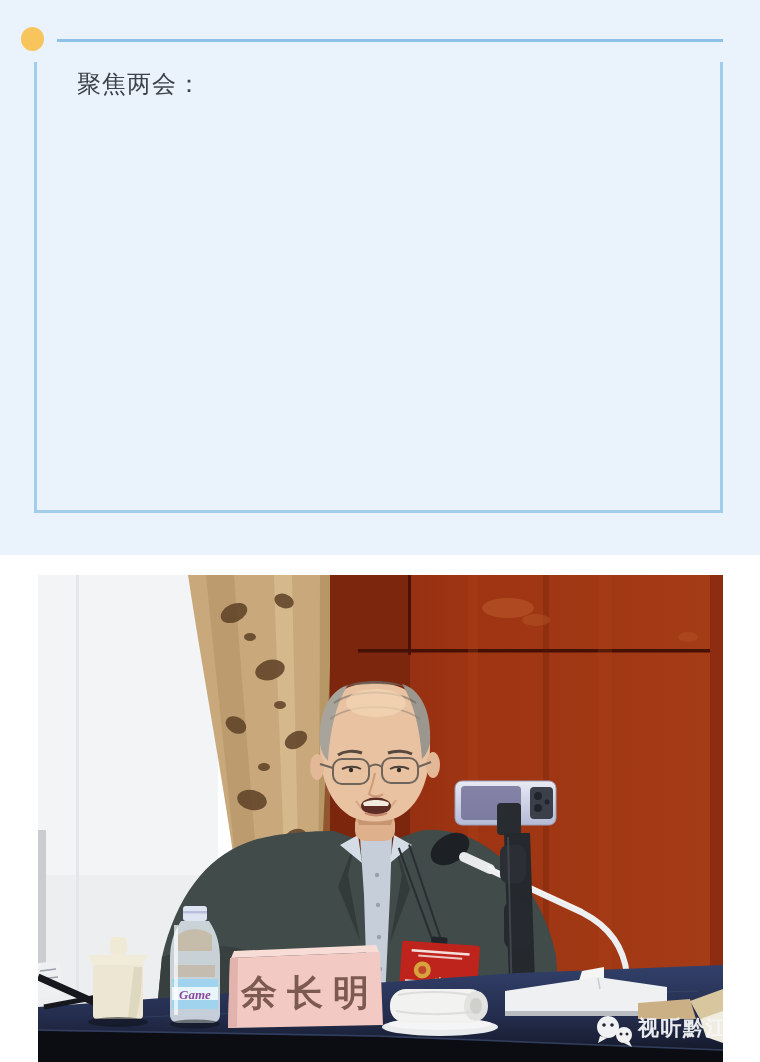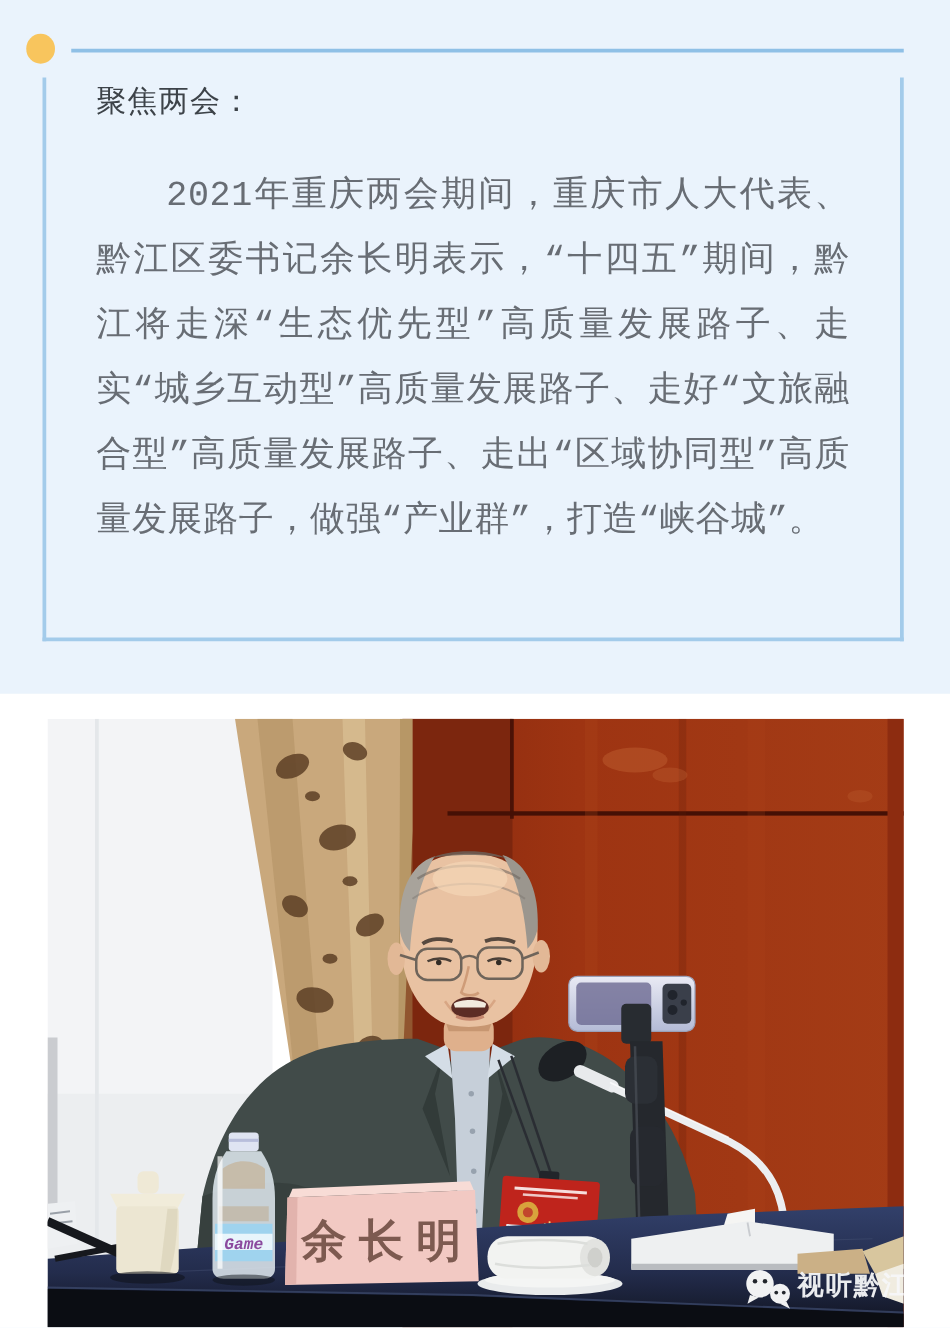--- a/index.html
+++ b/index.html
@@ -1,18 +1,18 @@
 <!DOCTYPE html>
 <html><head>
 <meta charset="utf-8">
 <style>
   html,body{margin:0;padding:0;background:#ffffff;}
   .page{
     position:relative;width:760px;height:1062px;margin:0 auto;overflow:hidden;
-    background:#ffffff;font-family:Liberation Mono, monospace;
+    background:#ffffff;font-family:Liberation Serif, serif;
   }
   
   .top-section{position:absolute;left:0;top:0;width:760px;height:555px;background:#eaf3fc;}
   .accent-dot{position:absolute;left:21px;top:27px;width:23px;height:24px;border-radius:50%;background:#f8c55d;}
   .top-line{position:absolute;left:57px;top:39px;width:666px;height:3px;background:#8fc0e6;}
   .quote-box{
     position:absolute;left:34px;top:62px;width:689px;height:451px;box-sizing:border-box;
     border-left:3px solid #a3cbea;border-right:3px solid #a3cbea;border-bottom:3px solid #a3cbea;
     padding:6px 40px 0 40px;overflow:hidden;
   }
@@ -30,21 +30,20 @@
 </head>
 <body>
 
 <div class="page">
 
   <section class="top-section">
     <span class="accent-dot"></span>
     <span class="top-line"></span>
     <div class="quote-box">
       <h2 class="quote-heading">聚焦两会：</h2>
-      <p class="quote-body">2021年重庆两会期间，重庆市人大代表、黔江区委书记余长明表示，“十四五”期间，黔江将走深“生态优先型”高质量发展路子、走实“城乡互动型”高质量发展路子、走好“文旅融合型”高质量发展路子、走出“区域协同型”高质量发展路子，做强“产业群”，打造“峡谷城”。</p>
     </div>
   </section>
 
   <figure class="photo-figure" style="margin:0">
     <svg viewBox="0 0 685 487" xmlns="http://www.w3.org/2000/svg">
       <defs>
         <linearGradient id="woodG" x1="0" y1="0" x2="1" y2="0">
           <stop offset="0" stop-color="#8a2a0f"></stop>
           <stop offset="0.35" stop-color="#9e3412"></stop>
           <stop offset="1" stop-color="#a43c16"></stop>

